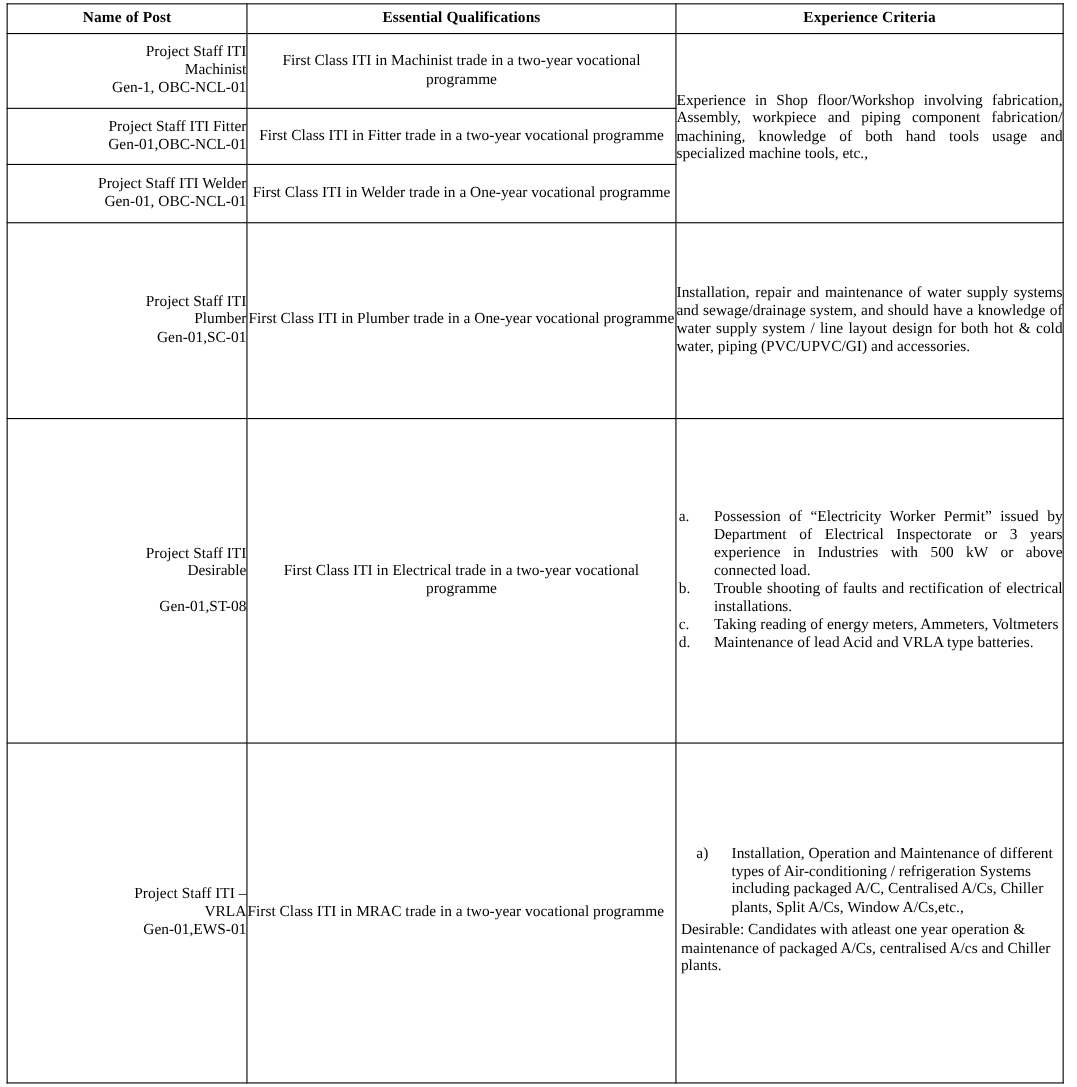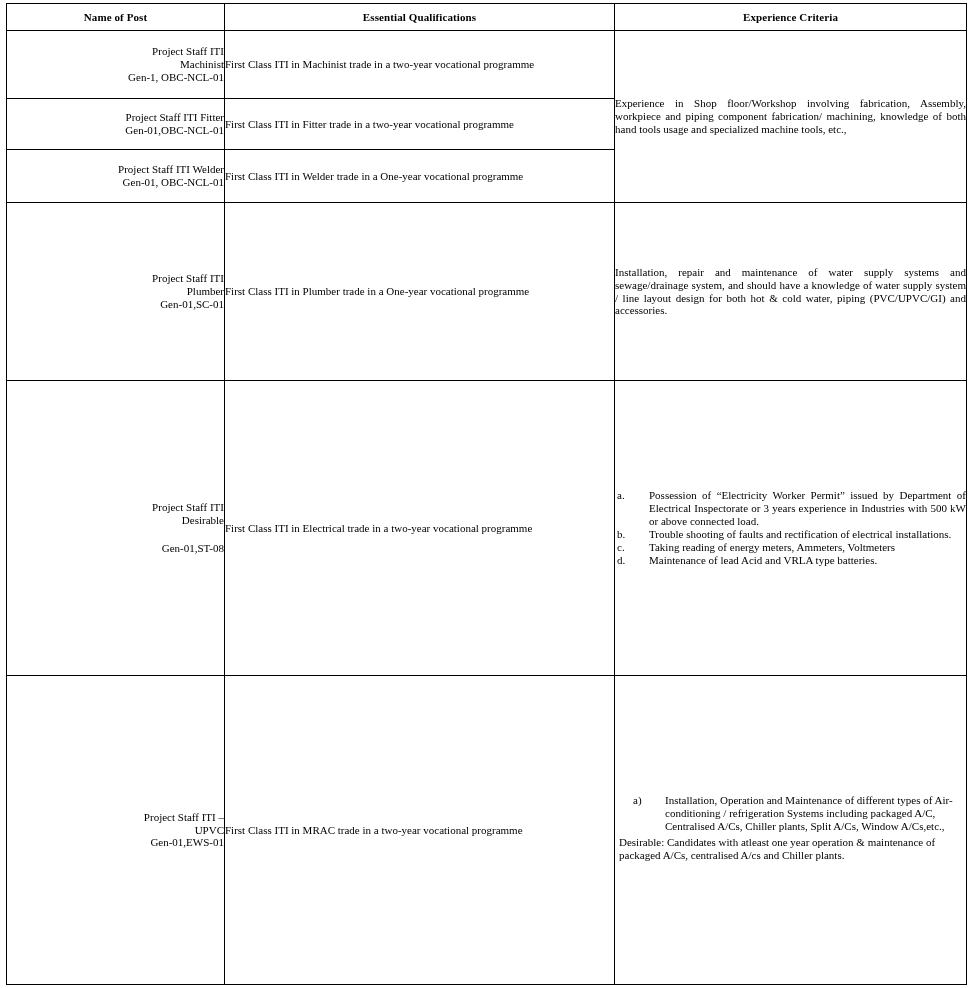--- a/index.html
+++ b/index.html
@@ -30,21 +30,21 @@
     width: 960px;
     border-collapse: collapse;
     table-layout: fixed;
   }
 
   table.qual-table td,
   table.qual-table th {
     border: 1.4px solid #000000;
     padding: 0;
     vertical-align: middle;
-    font-size: 11px;
+    font-size: 14px;
     line-height: 1.17;
     color: #000000;
   }
 
   
   col.c-post { width: 218px; }
   col.c-qual { width: 390px; }
   col.c-exp  { width: 352px; }
 
   
@@ -68,21 +68,21 @@
   }
   td.post .post-line { display: block; white-space: nowrap; }
   td.post .post-gap  { display: block; height: 15px; }
 
   
   td.qual {
     vertical-align: middle;
     padding: 4px 8px 4px 8px;
     font-size: 16.5px;
     line-height: 1.30;
-    text-align: left;
+    text-align: center;
   }
   td.qual.center { text-align: left; }
 
   
   td.exp {
     vertical-align: top;
     padding: 4px 7px 4px 7px;
     font-size: 16.3px;
     line-height: 1.30;
     text-align: justify;
@@ -209,21 +209,21 @@
               <span class="marker">d.</span>
               <span class="body">Maintenance of lead Acid and VRLA type batteries.</span>
             </li>
           </ul>
         </td>
       </tr>
 
       <tr style="height:309px;">
         <td class="post">
           <span class="post-line">Project Staff ITI –</span>
-          <span class="post-line">UPVC</span>
+          <span class="post-line">VRLA</span>
           <span class="post-line">Gen-01,EWS-01</span>
         </td>
         <td class="qual center">First Class ITI in MRAC trade in a two-year vocational programme</td>
         <td class="exp mid">
           <ul class="lettered paren">
             <li>
               <span class="marker">a)</span>
               <span class="body">Installation, Operation and Maintenance of different types of Air-conditioning / refrigeration Systems including packaged A/C, Centralised A/Cs, Chiller plants, Split A/Cs, Window A/Cs,etc.,</span>
             </li>
           </ul>

